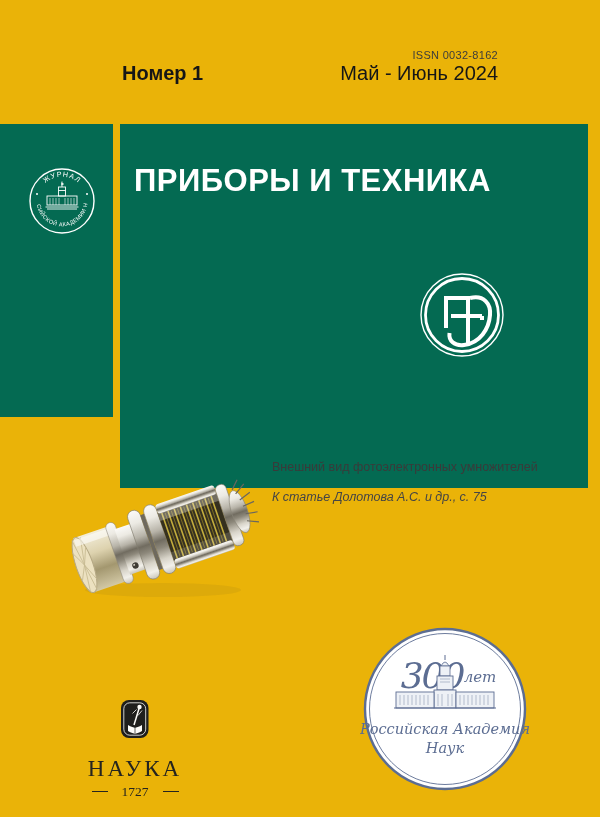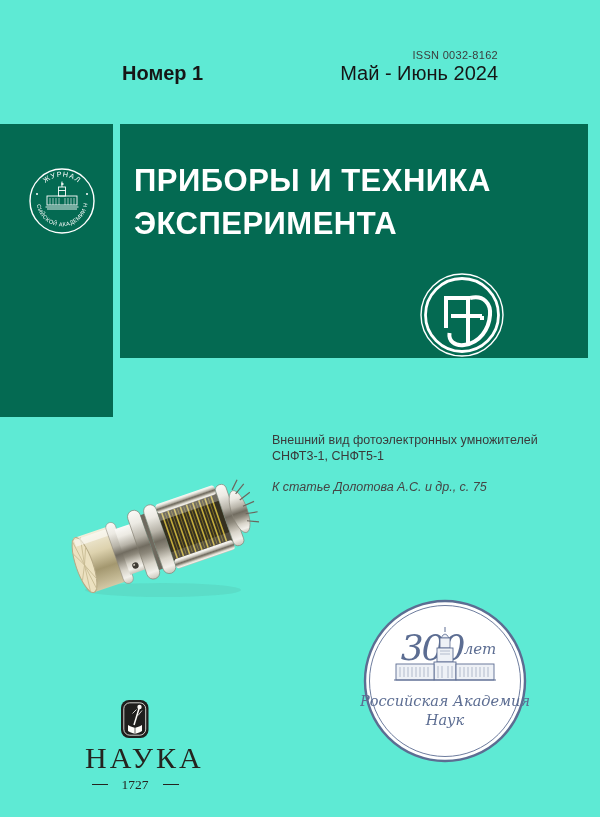--- a/index.html
+++ b/index.html
@@ -1,46 +1,46 @@
 <!DOCTYPE html>
 <html lang="ru"><head>
 <meta charset="utf-8">
 <style>
   html,body{margin:0;padding:0;}
   body{background:#e9e9e9;font-family:"Liberation Sans",sans-serif;}
-  .page{position:relative;width:600px;height:817px;margin:0 auto;background:#5eead4;overflow:hidden;}
+  .page{position:relative;width:600px;height:817px;margin:0 auto;background:#eab308;overflow:hidden;}
 
   
   .issn{position:absolute;top:49px;right:102px;font-size:11px;color:#3c3c3c;letter-spacing:.3px;}
   .issue-no{position:absolute;top:62px;left:122px;font-size:20px;font-weight:bold;color:#161616;}
   .issue-date{position:absolute;top:62px;right:102px;font-size:20px;font-weight:normal;color:#161616;}
 
   
   .strip{position:absolute;left:0;top:124px;width:113px;height:293px;}
-  .banner{position:absolute;left:120px;top:124px;width:468px;height:234px;}
+  .banner{position:absolute;left:120px;top:124px;width:468px;height:364px;}
   .banner-title{position:absolute;left:14px;top:35px;color:#ffffff;font-weight:bold;
     font-size:31px;line-height:43px;letter-spacing:.5px;white-space:nowrap;}
   .seal{position:absolute;left:22px;top:37px;}
   .monogram{position:absolute;left:298px;top:147px;}
 
   
   .tube-photo{position:absolute;left:58px;top:468px;}
-  .caption{position:absolute;left:272px;top:432px;width:300px;font-size:12.5px;
+  .caption{position:absolute;left:272px;top:459px;width:300px;font-size:12.5px;
     line-height:1.3;color:#3a3a3a;}
   .caption .ref{margin-top:14px;font-style:italic;color:#454545;}
 
   
   .nauka{position:absolute;left:85px;top:699px;width:100px;text-align:center;}
   .nauka .emblem{display:inline-block;}
-  .nauka .name{margin-top:0;font-family:"Liberation Serif",serif;font-size:30px;
+  .nauka .name{margin-top:14px;font-family:"Liberation Serif",serif;font-size:23px;
     letter-spacing:3px;color:#25241f;line-height:1;}
   .nauka .year-row{margin-top:5px;display:flex;align-items:center;justify-content:center;gap:14px;text-align:center;}
   .nauka .year{font-family:"Liberation Serif",serif;font-size:13.5px;color:#25241f;line-height:1;}
   .nauka .dash{width:16px;height:0;border-top:1.2px solid #25241f;}
-  .ran300{position:absolute;left:360px;top:596px;}
+  .ran300{position:absolute;left:360px;top:624px;}
 
   svg{display:block;}
 </style>
 </head>
 <body>
 
 <div class="page">
 
   <div class="issn">ISSN 0032-8162</div>
   <div class="issue-no">Номер 1</div>
@@ -73,21 +73,20 @@
         <text font-family="Liberation Sans,sans-serif" font-size="5.6" fill="#ffffff" letter-spacing="0.4">
           <textPath href="#sealBottom" startOffset="50%" text-anchor="middle">РОССИЙСКОЙ АКАДЕМИИ НАУК</textPath>
         </text>
       </svg>
     </div>
   </div>
 
   <div class="banner" style="background:#046a52">
     <div class="banner-title">
       <div>ПРИБОРЫ И ТЕХНИКА</div>
-      <div>ЭКСПЕРИМЕНТА</div>
     </div>
 
     <div class="monogram">
       <svg width="88" height="88" viewBox="0 0 88 88">
         <circle cx="44" cy="44" r="41" fill="none" stroke="#ffffff" stroke-width="1.4"></circle>
         <circle cx="44" cy="44" r="36.5" fill="none" stroke="#ffffff" stroke-width="2.8"></circle>
         <g stroke="#ffffff" stroke-width="4" fill="none" stroke-linecap="butt">
           <path d="M28 25 V57"></path>
           <path d="M26 27 H50"></path>
           <path d="M50 25 V72"></path>
@@ -152,21 +151,20 @@
         <ellipse cx="186" cy="70" rx="8" ry="22" fill="url(#chromeV)" stroke="#8a8578" stroke-width="0.6"></ellipse>
         <g stroke="#6b675e" stroke-width="1.2">
           <path d="M188 52 L199 45 M190 59 L202 55 M191 66 L203 65 M191 74 L203 76 M190 81 L201 86 M186 47 L194 39"></path>
         </g>
       </g>
     </svg>
   </div>
 
   <div class="caption">
     <div>Внешний вид фотоэлектронных умножителей</div>
-    <div>СНФТ3-1, СНФТ5-1</div>
     <div class="ref">К статье Долотова А.С. и др., с. 75</div>
   </div>
 
   <div class="nauka">
     <div class="emblem">
       <svg width="30" height="40" viewBox="0 0 30 40">
         <rect x="1" y="1" width="27.5" height="38" rx="8" fill="#1f1f1d"></rect>
         <rect x="3.8" y="3.8" width="21.9" height="32.4" rx="6" fill="none" stroke="#fdfcf8" stroke-width="0.8"></rect>
         <path d="M8 26 C11 28 14 28 15 29 C16 28 19 28 22 26 L22 32 C19 34 16 34 15 35 C14 34 11 34 8 32 Z" fill="#fdfcf8"></path>
         <path d="M15 29 V35" stroke="#1f1f1d" stroke-width="0.7"></path>

